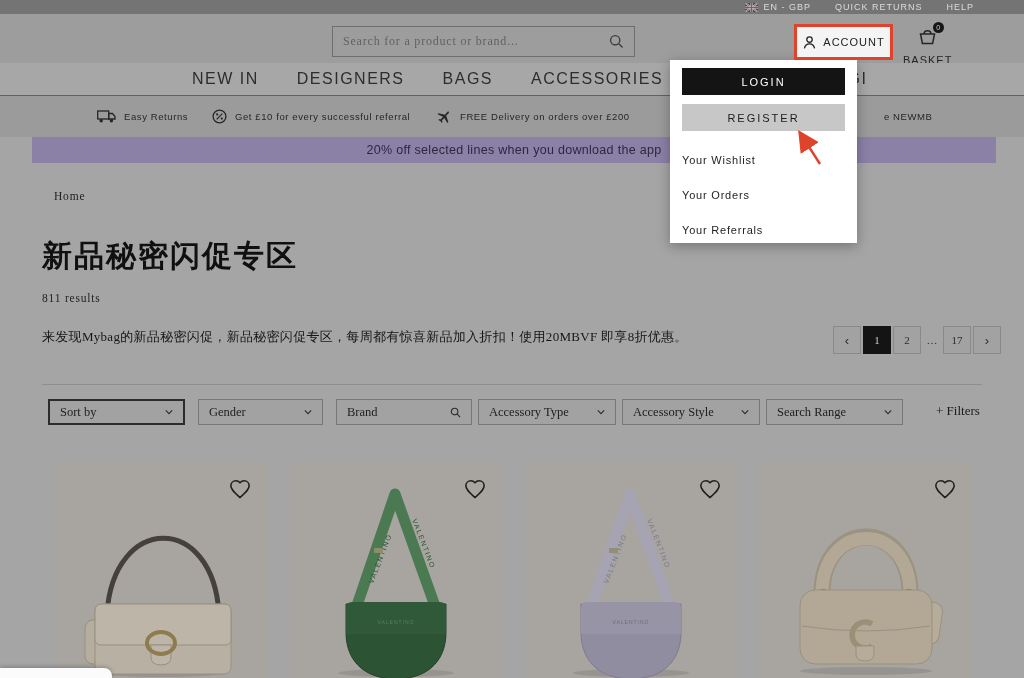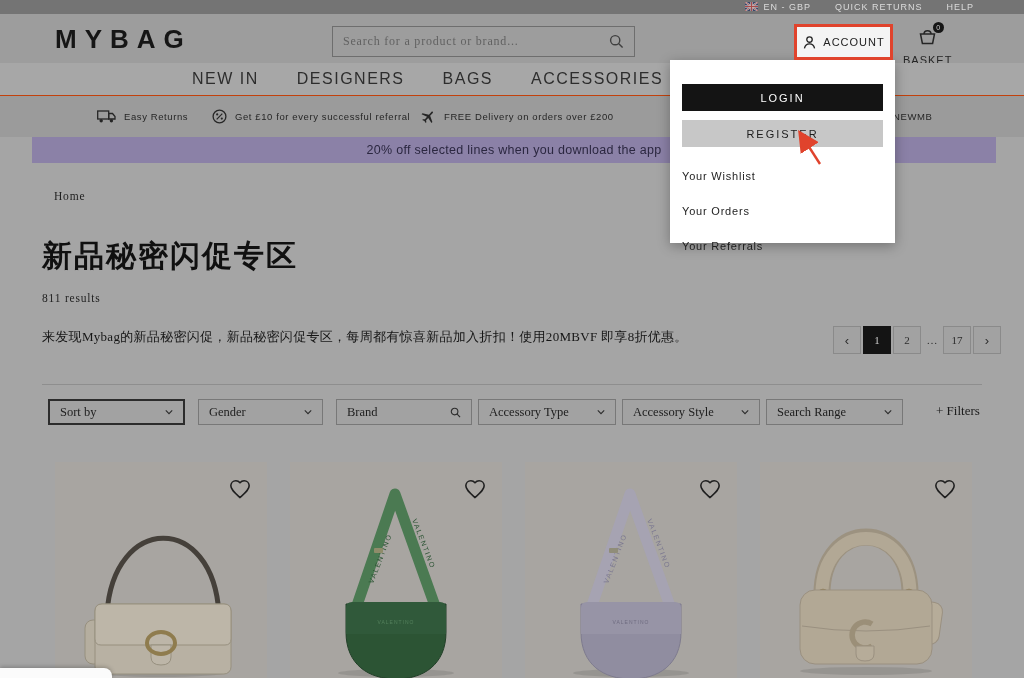--- a/index.html
+++ b/index.html
@@ -4,21 +4,21 @@
 <style>
   * { margin:0; padding:0; box-sizing:border-box; }
   html,body { width:1024px; height:678px; overflow:hidden; }
   body { font-family:"Liberation Sans", sans-serif; background:#a5a5a5; position:relative; }
   .abs { position:absolute; }
 
   
   .topbar { top:0; left:0; width:1024px; height:14px; background:#747474;
             display:flex; align-items:center; justify-content:flex-end; gap:24px;
             padding-right:50px; color:#dcdcdc; font-size:9px; letter-spacing:1px; }
-  .topbar .item { display:flex; align-items:flex-start; gap:5px; }
+  .topbar .item { display:flex; align-items:center; gap:5px; }
 
   
   .header { top:14px; left:0; width:1024px; height:49px; background:#9d9d9d; }
   .logo { position:absolute; left:55px; top:10px; font-size:26px; font-weight:700;
           letter-spacing:8px; color:#161616; }
   .searchbox { position:absolute; left:332px; top:12px; width:303px; height:31px;
                border:1px solid #6e6e6e; display:flex; align-items:center; padding:0 10px; }
   .searchbox input { flex:1; border:none; background:transparent; outline:none;
                      font-family:"Liberation Serif", serif; font-size:12px; letter-spacing:0.8px; color:#4c1d95; }
   .searchbox input::placeholder { color:#626262; }
@@ -74,22 +74,22 @@
   .chevron { width:8px; height:8px; flex:none; }
   .more-filters { position:absolute; top:403px; left:936px; font-family:"Liberation Serif", serif;
                   font-size:13px; color:#1b1b1b; cursor:pointer; }
 
   
   .grid { top:462px; left:55px; display:flex; gap:23px; }
   .card { width:212px; height:216px; background:#a8a5a1; position:relative; cursor:pointer; }
   .heart { position:absolute; top:16px; right:16px; width:22px; height:22px; color:#1f1f1f; cursor:pointer; }
 
   
-  .panel { left:670px; top:60px; width:225px; height:183px; background:#ffffff; z-index:50;
-           box-shadow:0 3px 12px rgba(0,0,0,0.3); padding:24px 12px; }
+  .panel { left:670px; top:60px; width:187px; height:183px; background:#ffffff; z-index:50;
+           box-shadow:0 3px 12px rgba(0,0,0,0.3); padding:8px 12px; }
   .btn { width:100%; height:27px; display:flex; align-items:center; justify-content:center;
          font-size:11px; letter-spacing:2px; cursor:pointer; }
   .btn-login { background:#141414; color:#ffffff; margin-bottom:9px; }
   .btn-register { background:#c7c7c7; color:#1c1c1c; }
   .panel-link { font-size:11px; letter-spacing:0.8px; color:#1e1e1e; margin-top:23px; cursor:pointer; }
 
   .arrow-svg { left:780px; top:118px; z-index:70; pointer-events:none; }
 
   .corner-widget { left:0; top:668px; width:112px; height:10px; background:#fbfbfb;
                    border-radius:0 8px 0 0; box-shadow:0 -1px 4px rgba(0,0,0,0.25); z-index:40; }
@@ -109,21 +109,20 @@
       <rect x="5.9" width="1.2" height="9" fill="#a84a4a"></rect>
         <rect y="3.9" width="13" height="1.2" fill="#a84a4a"></rect>
     </svg>
     <span>EN - GBP</span>
   </span>
   <span class="item">QUICK RETURNS</span>
   <span class="item">HELP</span>
 </div>
 
 <div class="abs header">
-  <div class="logo">MYBAG</div>
   <div class="searchbox">
     <input type="text" placeholder="Search for a product or brand..." style="">
     <svg class="icon" width="15" height="15" viewBox="0 0 15 15">
       <circle cx="6.2" cy="6.2" r="4.6" fill="none" stroke="#3f3f3f" stroke-width="1.4"></circle>
       <line x1="9.8" y1="9.8" x2="13.6" y2="13.6" stroke="#3f3f3f" stroke-width="1.4"></line>
     </svg>
   </div>
   <div class="basket">
     <span style="position:relative; display:inline-block;">
       <svg width="19" height="17" viewBox="0 0 19 17">
@@ -165,21 +164,21 @@
   </div>
   <div class="benefit" style="left:212px;">
     <svg class="icon" width="15" height="15" viewBox="0 0 15 15">
       <circle cx="7.5" cy="7.5" r="6.4" fill="none" stroke="#262626" stroke-width="1.3"></circle>
       <line x1="4.7" y1="10.3" x2="10.3" y2="4.7" stroke="#262626" stroke-width="1.2"></line>
       <circle cx="5.2" cy="5.4" r="1.1" fill="#262626"></circle>
         <circle cx="9.8" cy="9.6" r="1.1" fill="#262626"></circle>
     </svg>
     <span>Get £10 for every successful referral</span>
   </div>
-  <div class="benefit" style="left:420px;">
+  <div class="benefit" style="left:436px;">
     <svg class="icon" width="16" height="16" viewBox="0 0 18 18">
       <g transform="rotate(42 9 9)">
         <path d="M9 1 C9.5 1 9.9 1.4 9.9 2 V6.4 L16.5 10 V11.5 L9.9 9.6 V13.2 L11.6 14.6 V15.8 L9 15 L6.4 15.8 V14.6 L8.1 13.2 V9.6 L1.5 11.5 V10 L8.1 6.4 V2 C8.1 1.4 8.5 1 9 1 Z" fill="#262626"></path>
       </g>
     </svg>
     <span>FREE Delivery on orders over £200</span>
   </div>
   <div class="benefit" style="left:884px;">
     <span>e NEWMB</span>
   </div>

